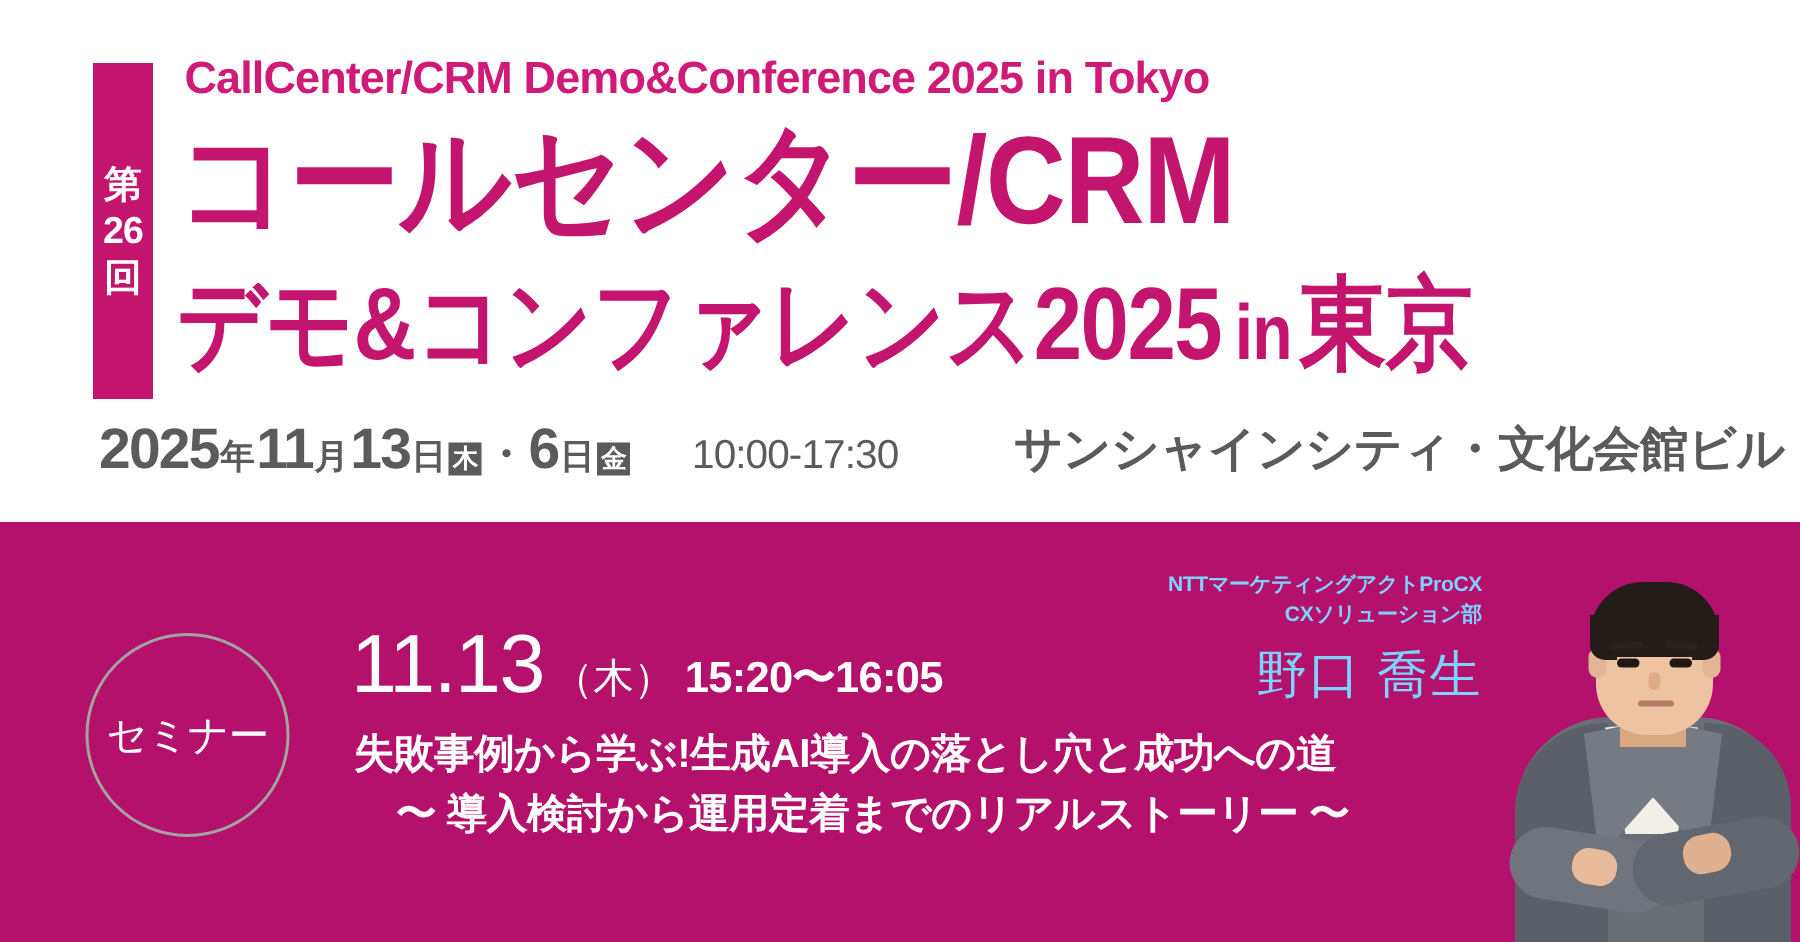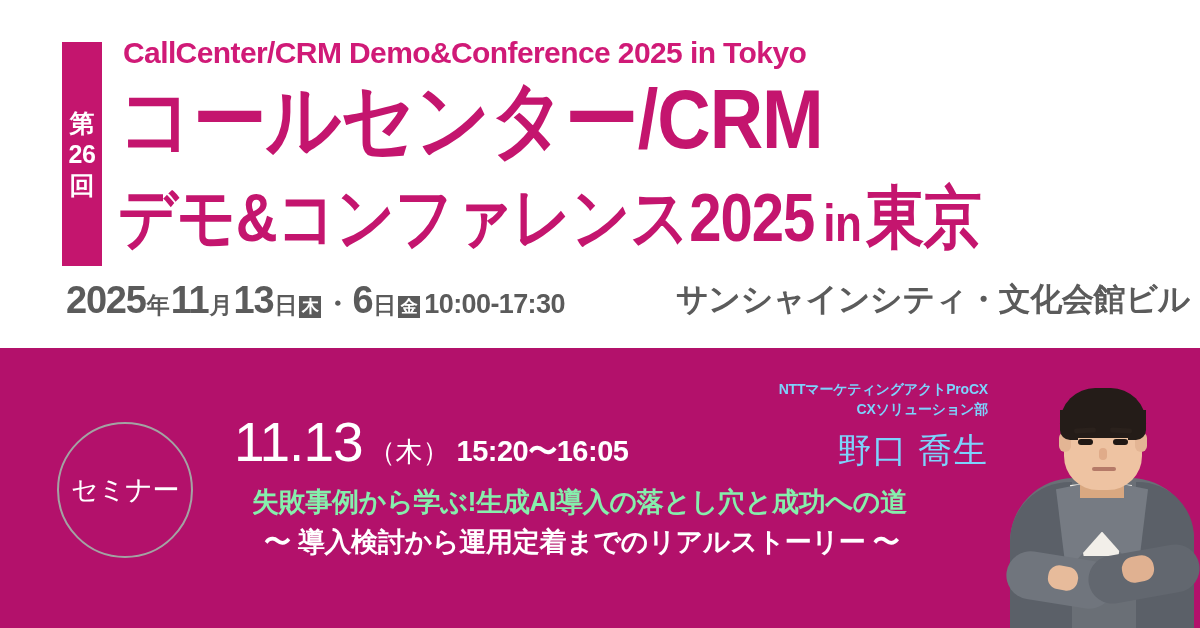--- a/index.html
+++ b/index.html
@@ -140,23 +140,24 @@
     font-weight: 700;
     padding: 0 1px;
   }
   #date-block .dot {
     font-size: 28px;
     font-weight: 700;
     padding: 0 1px;
   }
   #date-block .time {
     font-size: 27px;
-    font-weight: 700;
+    font-weight: 400;
     letter-spacing: -0.6px;
     padding-left: 3px;
+    margin-left: 37px;
   }
   .dow-badge {
     display: inline-block;
     background: #5b5b5b;
     color: #ffffff;
     font-size: 17px;
     font-weight: 700;
     line-height: 21px;
     width: 22px;
     height: 22px;
@@ -231,27 +232,26 @@
     font-size: 29px;
     font-weight: 700;
     letter-spacing: -0.5px;
     padding-left: 7px;
   }
 
   #session-title {
     position: absolute;
     left: 236px;
     top: 141px;
-    color: #86efac;
+    color: #ffffff;
     font-size: 27px;
     font-weight: 700;
     letter-spacing: -0.3px;
     line-height: 1;
     white-space: nowrap;
-    margin-left: 16px;
   }
   #session-subtitle {
     position: absolute;
     left: 241px;
     top: 181px;
     color: #ffffff;
     font-size: 27px;
     font-weight: 700;
     letter-spacing: -0.3px;
     line-height: 1;

